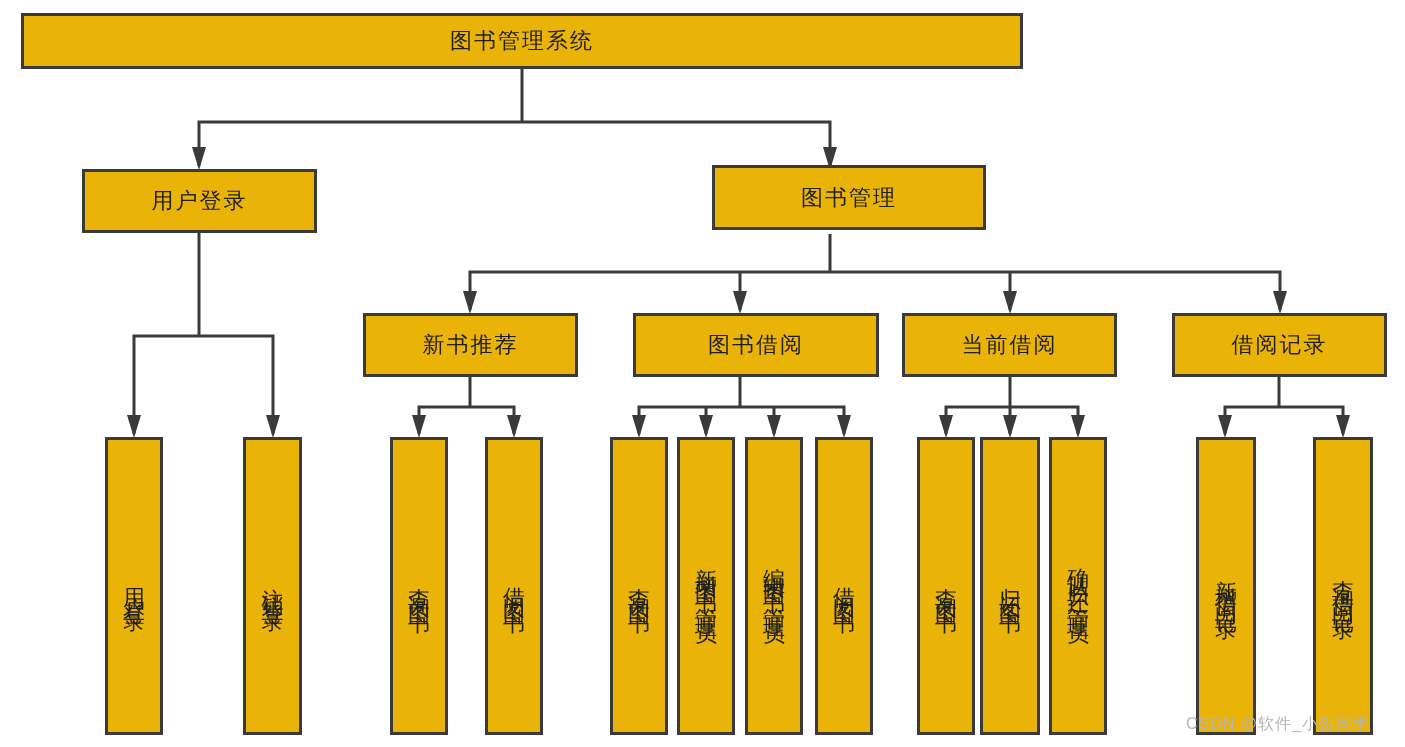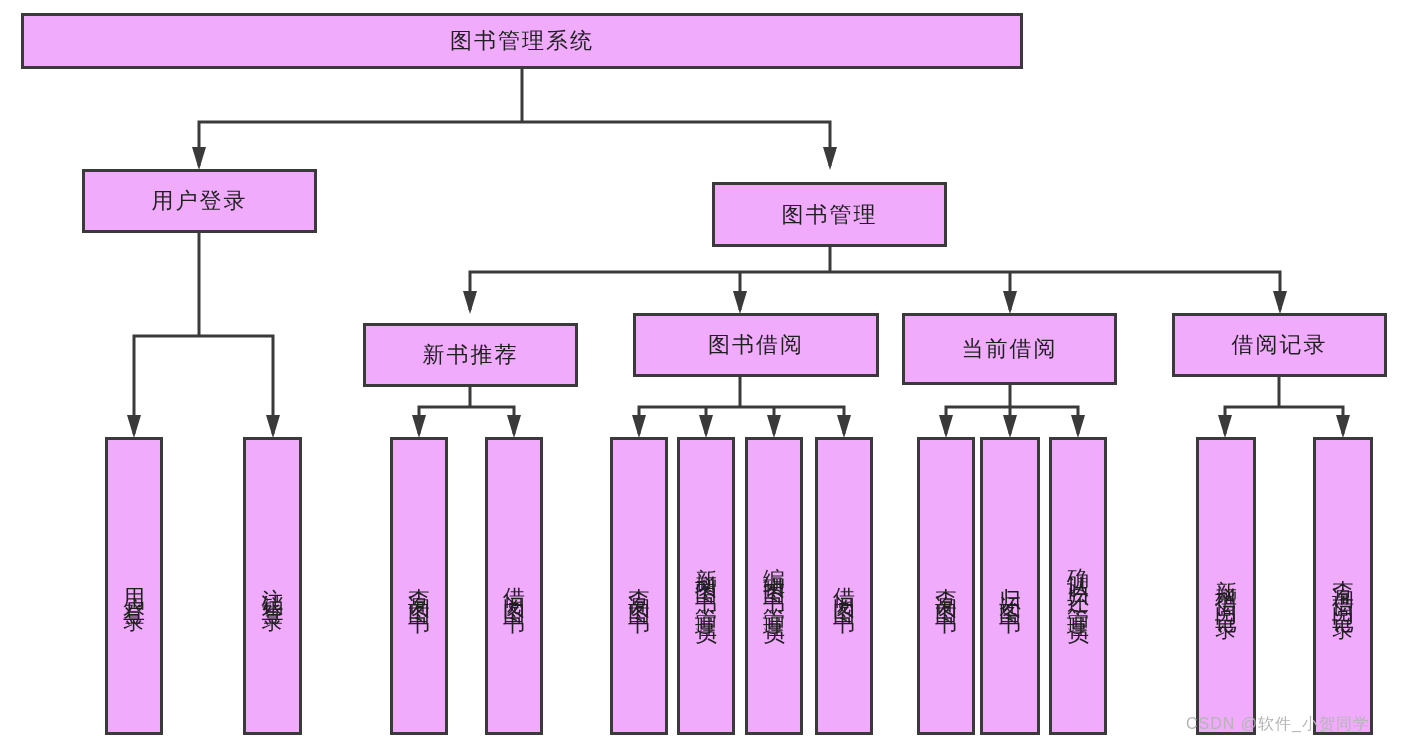--- a/index.html
+++ b/index.html
@@ -14,21 +14,21 @@
   }
   svg.wires {
     position: absolute;
     left: 0; top: 0;
     z-index: 1;
   }
   .node {
     position: absolute;
     box-sizing: border-box;
     border: 3px solid #3a3a3a;
-    background: #f0abfc;
+    background: #eab308;
     display: flex;
     align-items: center;
     justify-content: center;
     z-index: 2;
     text-align: center;
   }
   .node.h {
     font-size: 22px;
     letter-spacing: 2px;
     white-space: nowrap;
@@ -104,25 +104,25 @@
       <polygon points="1003,415 1017,415 1010,438"></polygon>
       <polygon points="1071,415 1085,415 1078,438"></polygon>
       <polygon points="1218,415 1232,415 1225,438"></polygon>
       <polygon points="1336,415 1350,415 1343,438"></polygon>
     </g>
   </svg>
 
   <div class="node h" style="left:21px; top:13px; width:1002px; height:56px;">图书管理系统</div>
 
   <div class="node h" style="left:82px; top:169px; width:235px; height:64px;">用户登录</div>
-  <div class="node h" style="left:712px; top:182px; width:235px; height:65px;">图书管理</div>
+  <div class="node h" style="left:712px; top:165px; width:274px; height:65px;">图书管理</div>
 
-  <div class="node h" style="left:363px; top:313px; width:215px; height:64px;margin-top:10px;">新书推荐</div>
+  <div class="node h" style="left:363px; top:313px; width:215px; height:64px;">新书推荐</div>
   <div class="node h" style="left:633px; top:313px; width:246px; height:64px;">图书借阅</div>
-  <div class="node h" style="left:902px; top:313px; width:215px; height:72px;">当前借阅</div>
+  <div class="node h" style="left:902px; top:313px; width:215px; height:64px;">当前借阅</div>
   <div class="node h" style="left:1172px; top:313px; width:215px; height:64px;">借阅记录</div>
 
   <div class="node v" style="left:105px; top:437px; width:58px; height:298px;">用户登录</div>
   <div class="node v" style="left:243px; top:437px; width:59px; height:298px;">注销登录</div>
 
   <div class="node v" style="left:390px; top:437px; width:58px; height:298px;">查询图书</div>
   <div class="node v" style="left:485px; top:437px; width:58px; height:298px;">借阅图书</div>
 
   <div class="node v" style="left:610px; top:437px; width:58px; height:298px;">查询图书</div>
   <div class="node v" style="left:677px; top:437px; width:58px; height:298px;">新增图书（管理员）</div>

